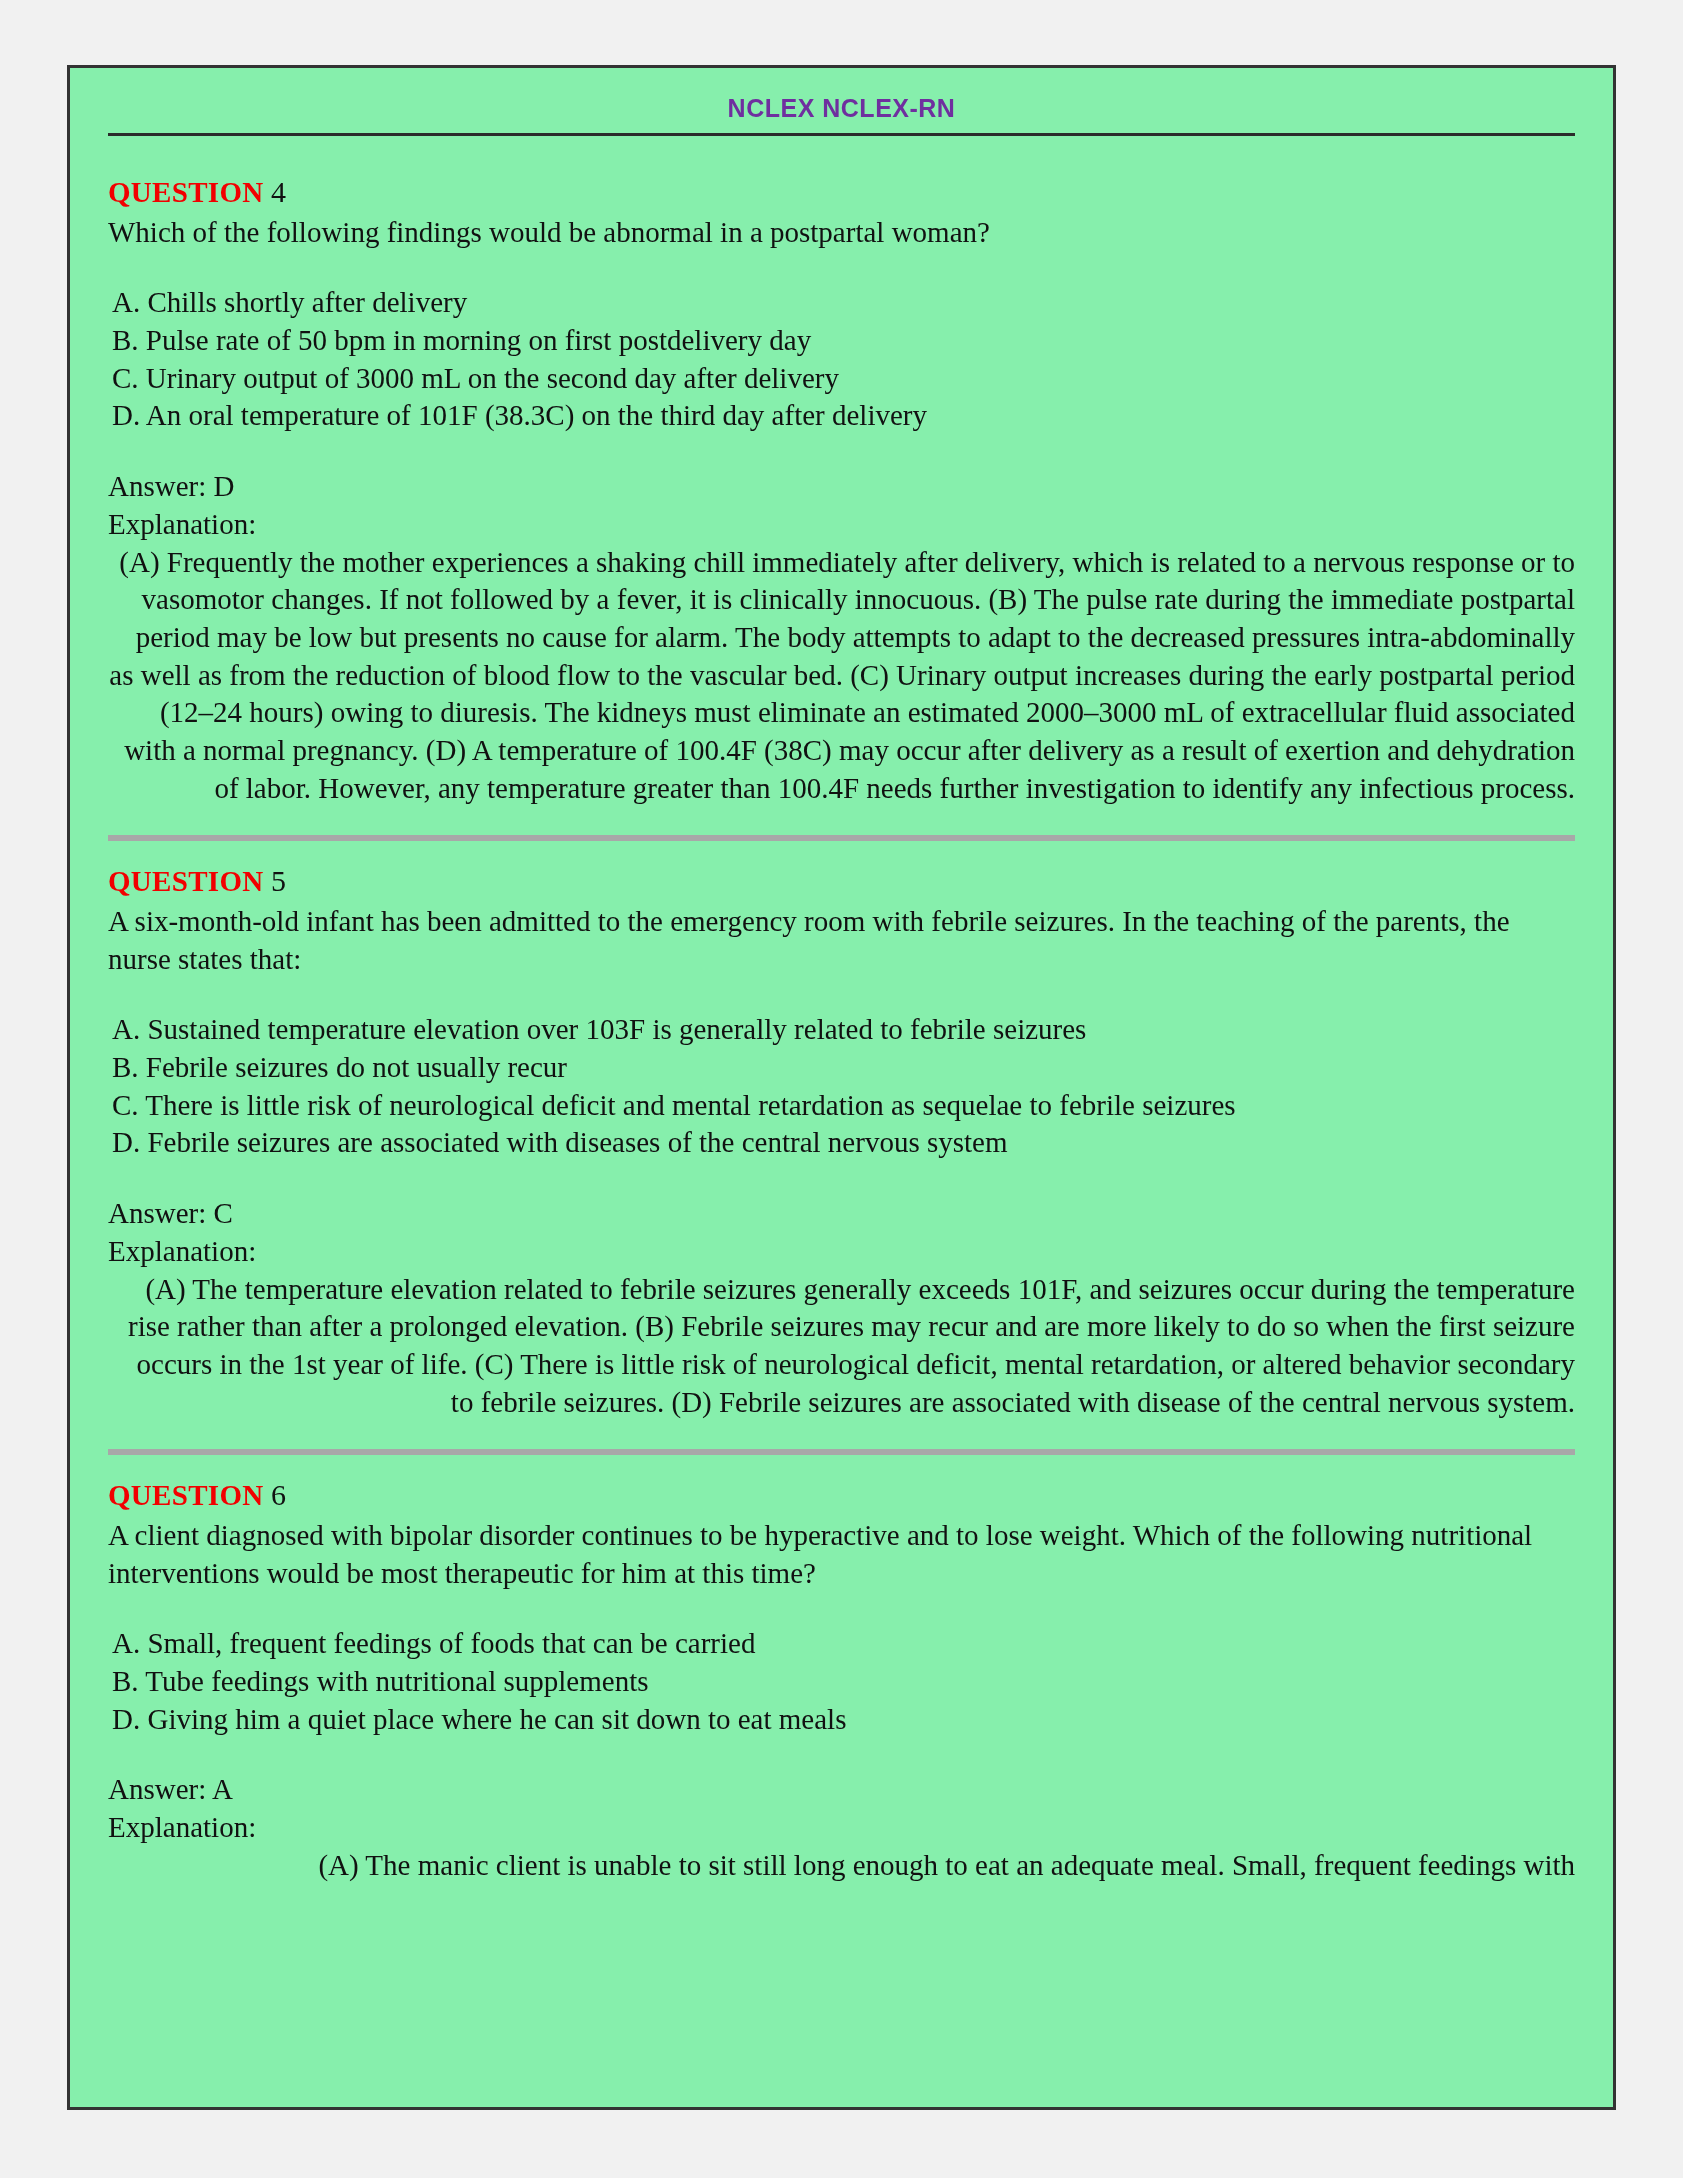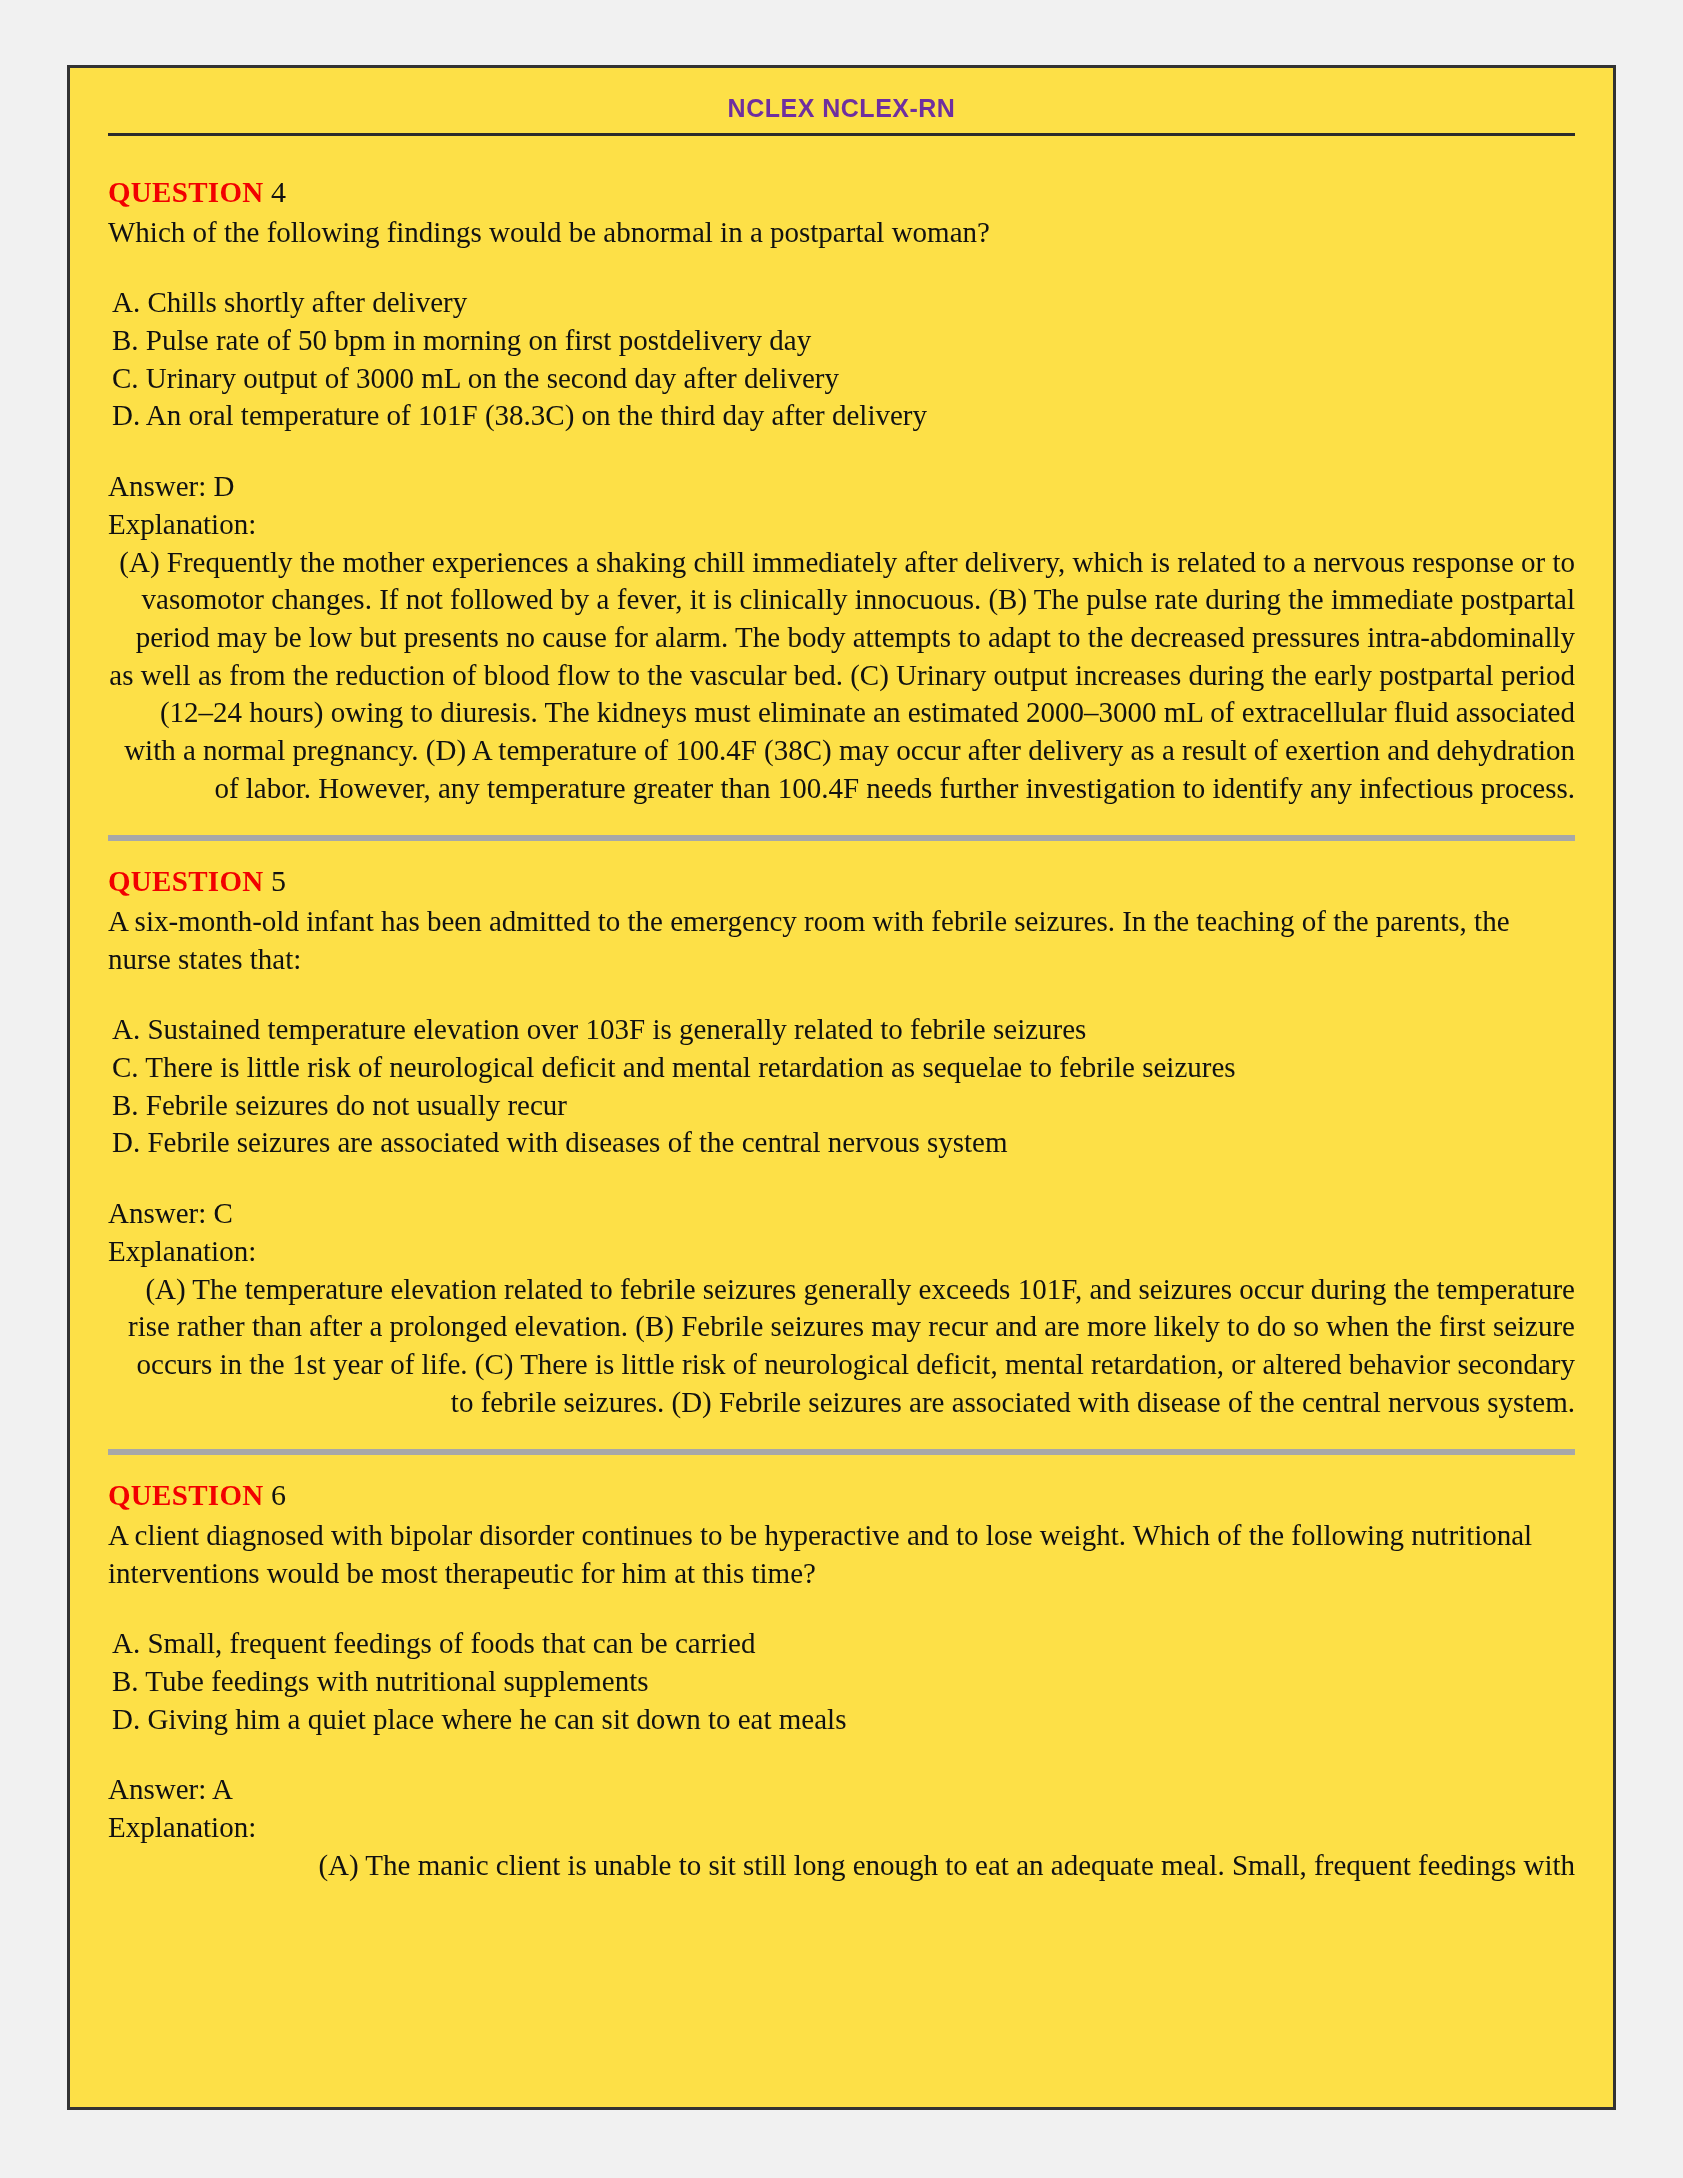--- a/index.html
+++ b/index.html
@@ -15,21 +15,21 @@
   }
 
   .page {
     position: absolute;
     left: 67px;
     top: 65px;
     width: 1549px;
     height: 2045px;
     border: 3px solid #333333;
     box-sizing: border-box;
-    background: #fde047;
+    background: #86efac;
   }
 
   .page-inner {
     padding: 0 38px;
     box-sizing: border-box;
     height: 100%;
     overflow: hidden;
   }
 
   .doc-header {
@@ -152,22 +152,22 @@
       <hr class="section-divider">
 
       <div class="q-block">
         <div class="q-title">
           <span class="q-word">QUESTION </span><span class="q-num">5</span>
         </div>
         <div class="q-stem">A six-month-old infant has been admitted to the emergency room with febrile seizures. In the teaching of the parents, the nurse states that:</div>
         <div class="spacer"></div>
         <div class="options">
           <div class="option">A. Sustained temperature elevation over 103F is generally related to febrile seizures</div>
+          <div class="option">B. Febrile seizures do not usually recur</div>
           <div class="option">C. There is little risk of neurological deficit and mental retardation as sequelae to febrile seizures</div>
-          <div class="option">B. Febrile seizures do not usually recur</div>
           <div class="option">D. Febrile seizures are associated with diseases of the central nervous system</div>
         </div>
         <div class="spacer"></div>
         <div class="answer-line">Answer: C</div>
         <div class="explanation-label">Explanation:</div>
         <div class="explanation-body">(A) The temperature elevation related to febrile seizures generally exceeds 101F, and seizures occur during the temperature rise rather than after a prolonged elevation. (B) Febrile seizures may recur and are more likely to do so when the first seizure occurs in the 1st year of life. (C) There is little risk of neurological deficit, mental retardation, or altered behavior secondary to febrile seizures. (D) Febrile seizures are associated with disease of the central nervous system.</div>
       </div>
 
       <hr class="section-divider">
 

